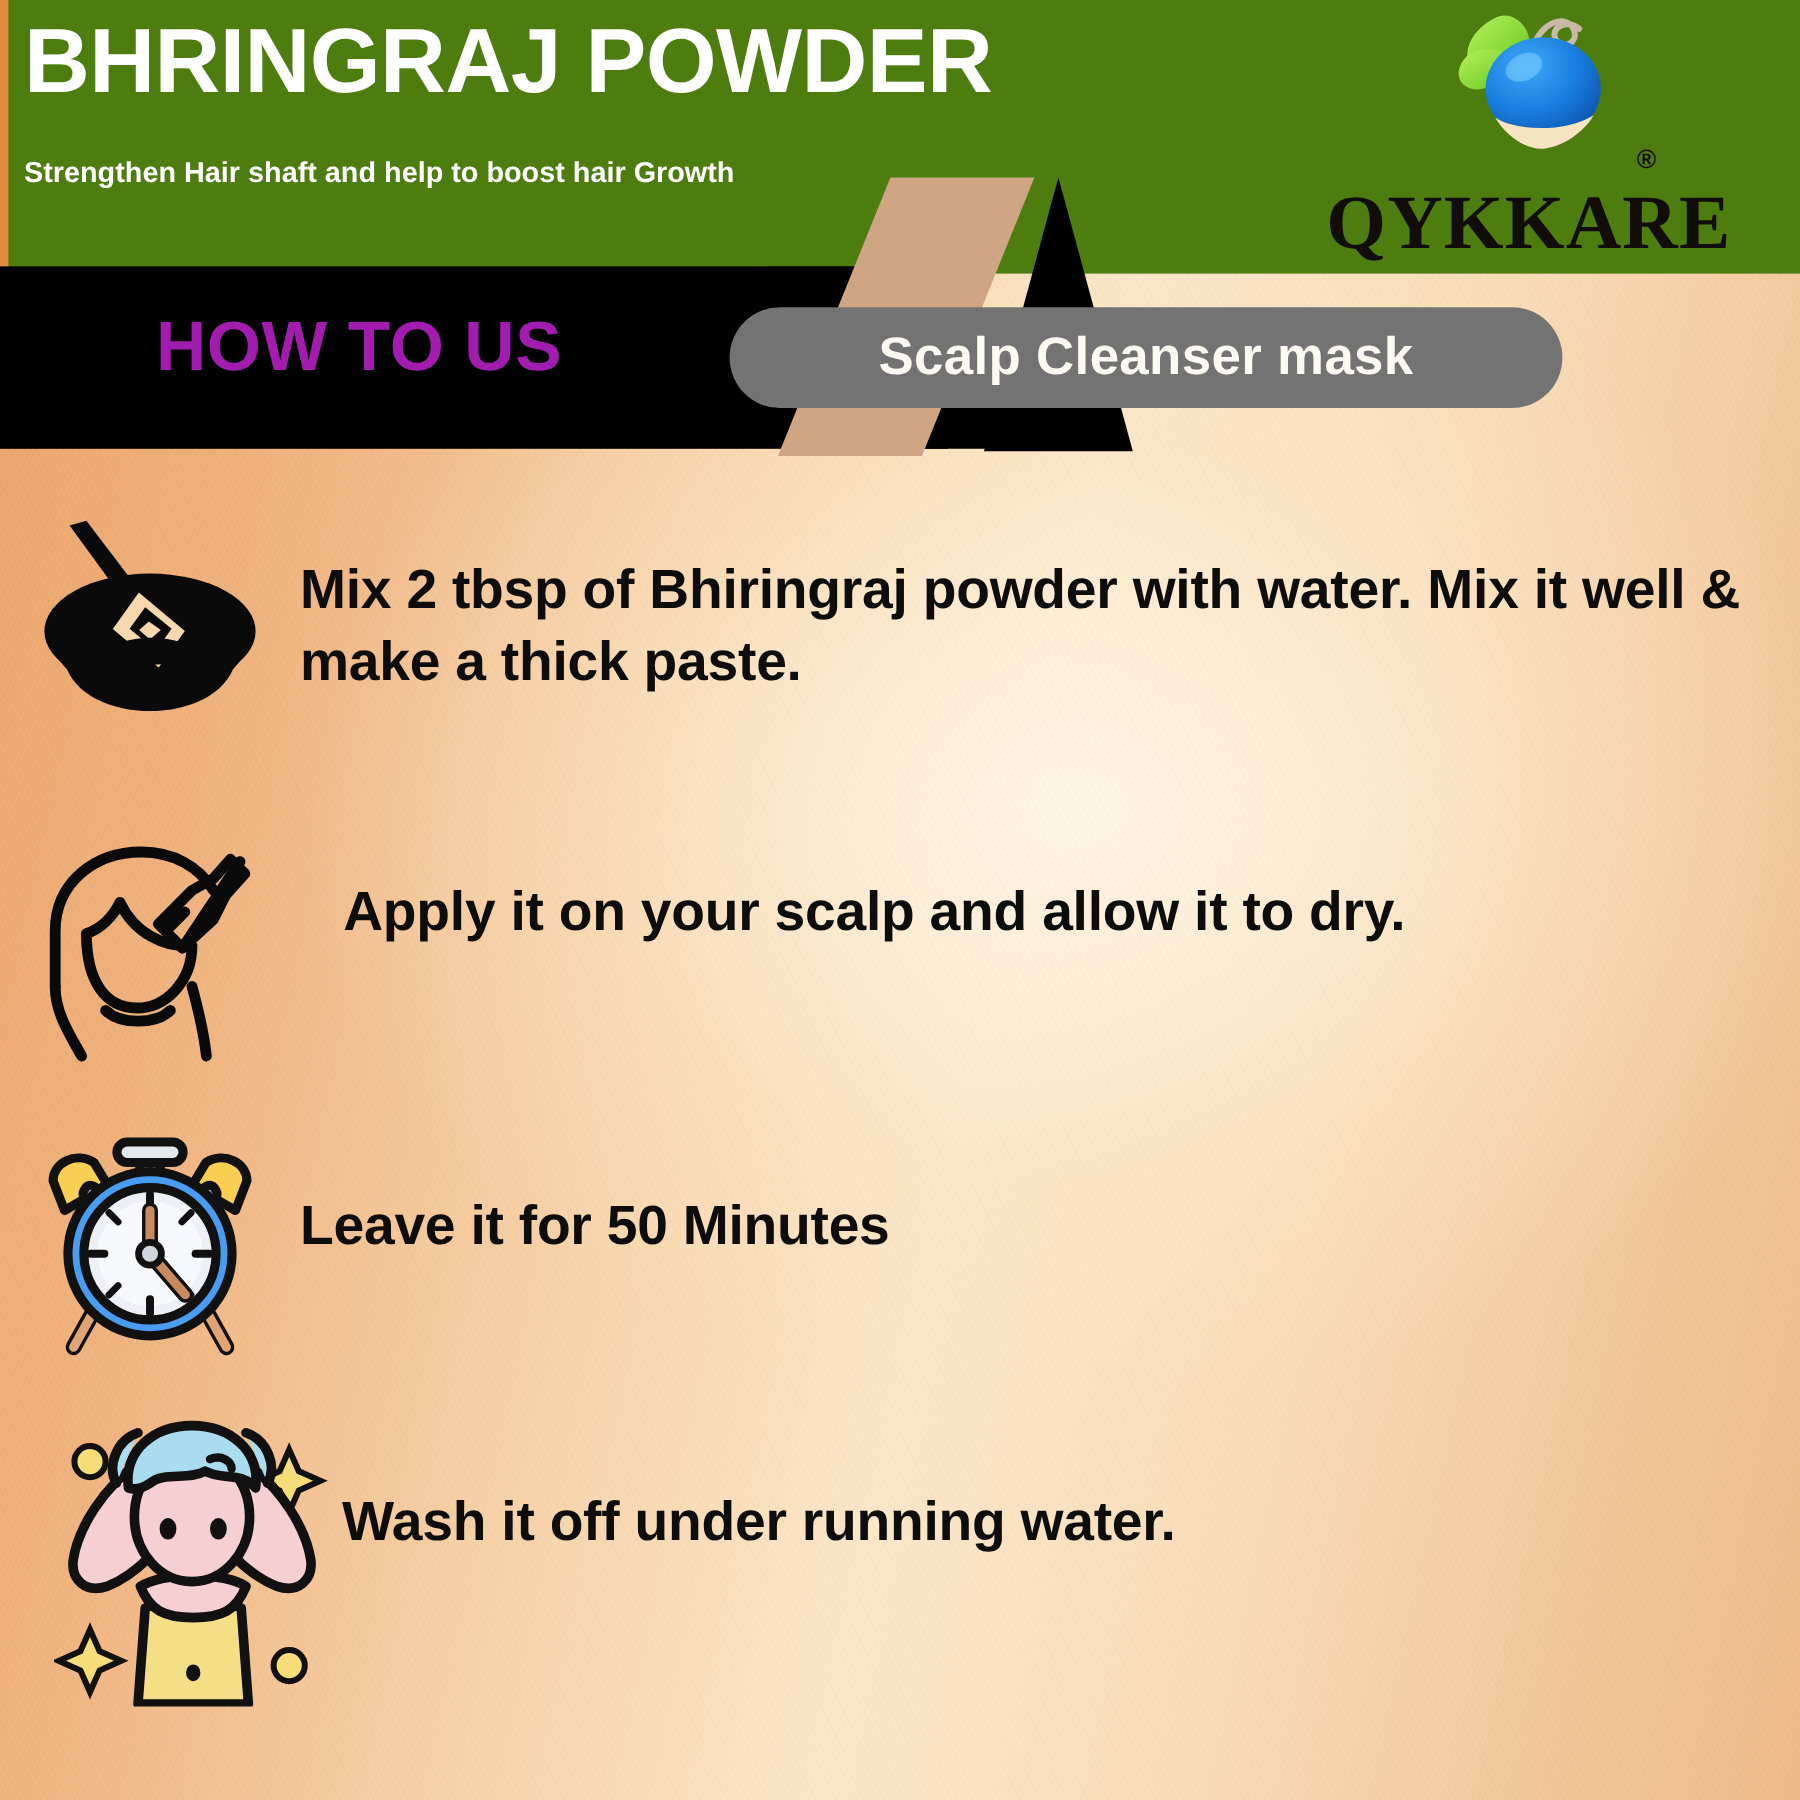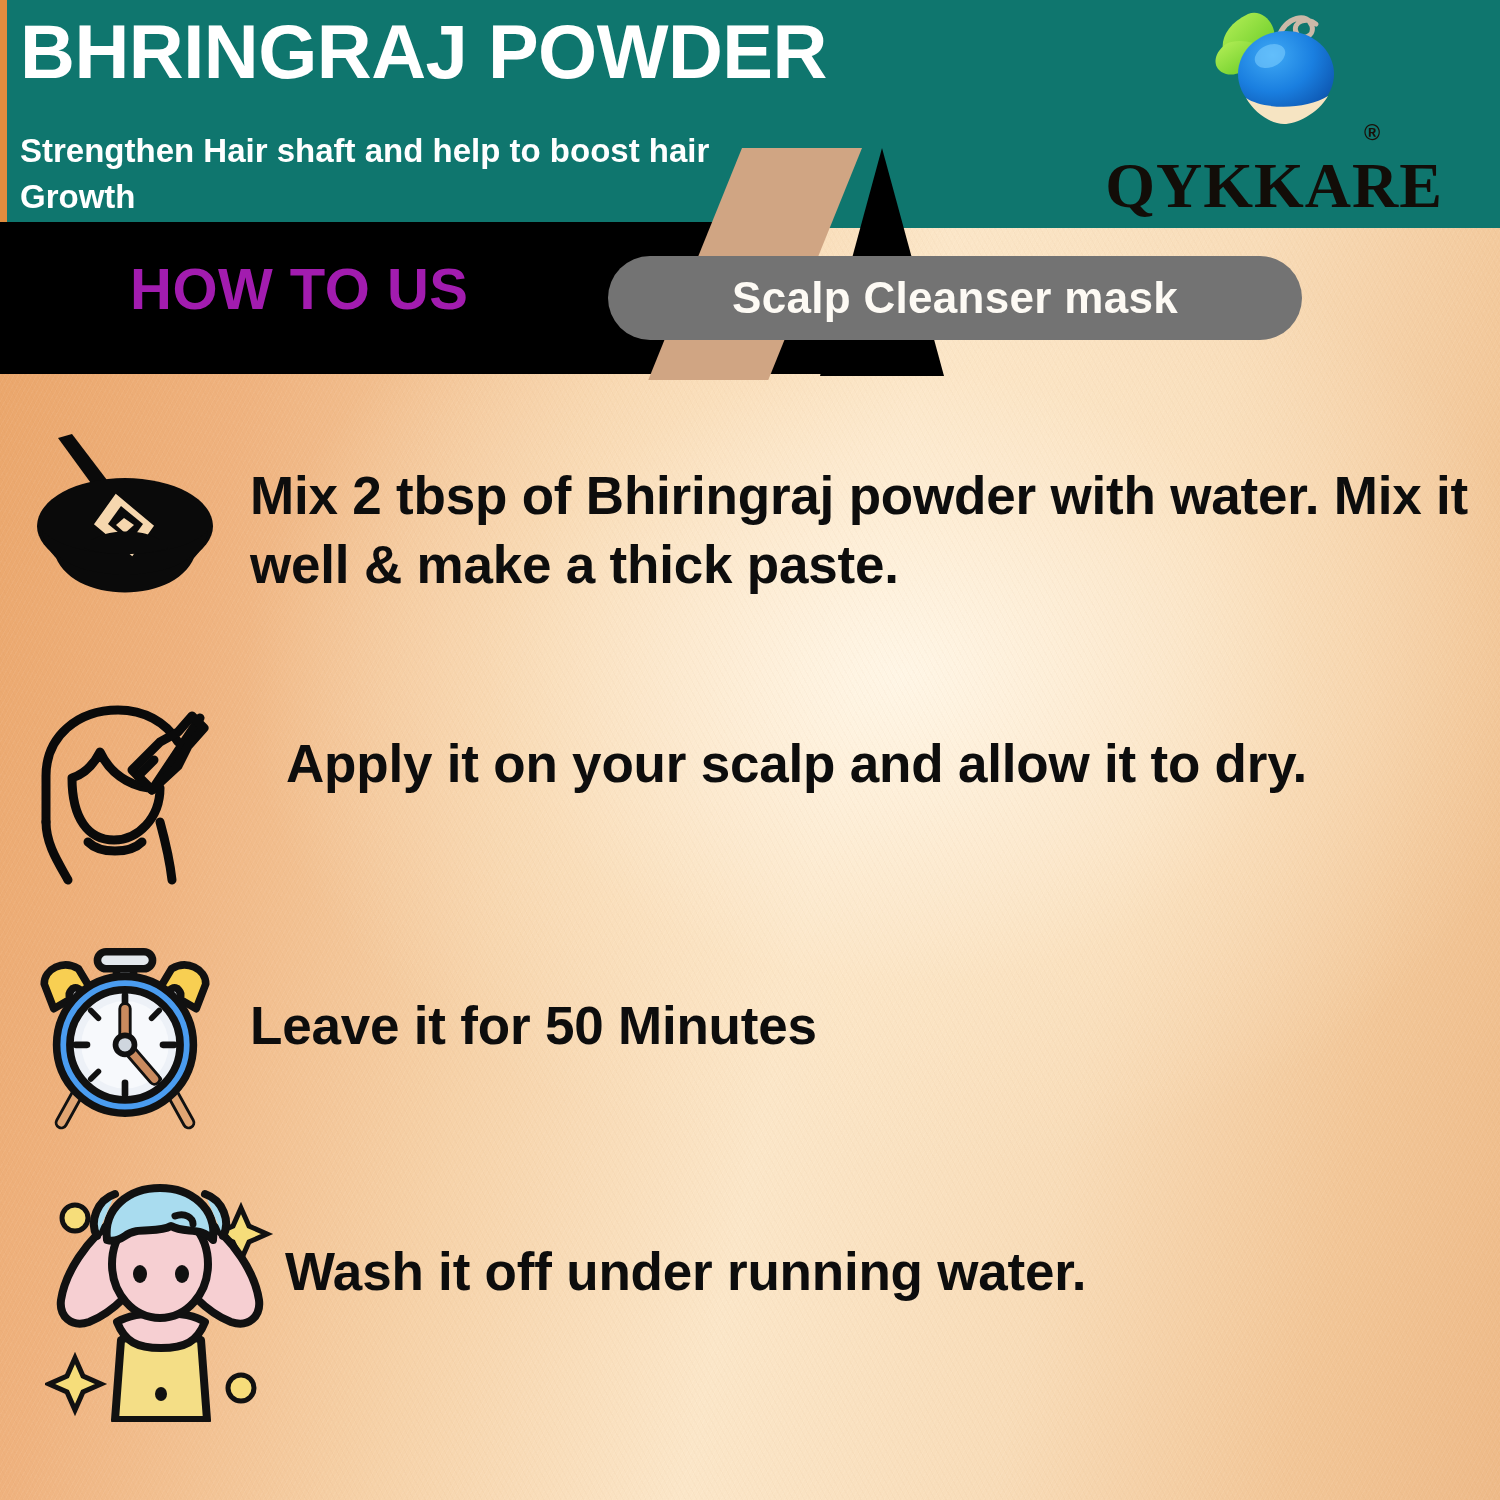--- a/index.html
+++ b/index.html
@@ -53,21 +53,21 @@
       repeating-linear-gradient(62deg, rgba(170,110,60,0.035) 0px, rgba(170,110,60,0.035) 1px, rgba(0,0,0,0) 1px, rgba(0,0,0,0) 5px);
     opacity: 0.85;
   }
 
   
   .header {
     position: absolute;
     left: 0; top: 0;
     width: 1500px;
     height: 228px;
-    background: #0f766e;
+    background: #4d7c0f;
     z-index: 5;
     overflow: hidden;
   }
   .header-edge-strip {
     position: absolute;
     left: 0; top: 0;
     width: 7px;
     height: 228px;
     background: #e08c3e;
     z-index: 6;
@@ -81,21 +81,21 @@
     color: #ffffff;
     letter-spacing: -0.5px;
     line-height: 1;
     white-space: nowrap;
   }
   .product-tagline {
     position: absolute;
     left: 20px;
     top: 128px;
     width: 780px;
-    font-size: 33px;
+    font-size: 24px;
     font-weight: 700;
     color: #ffffff;
     line-height: 1.38;
   }
 
   
   .logo-block {
     position: absolute;
     right: 26px;
     top: 2px;
@@ -230,21 +230,21 @@
   .step-icon {
     flex: 0 0 auto;
     width: 250px;
     display: flex;
     justify-content: center;
     align-items: flex-start;
     padding-top: 6px;
   }
   .step-text {
     flex: 1 1 auto;
-    font-size: 53px;
+    font-size: 46px;
     font-weight: 700;
     color: #0d0d0d;
     line-height: 1.30;
     letter-spacing: -0.2px;
   }
   .step-row.s0 .step-text { padding-top: 42px; }
   .step-row.s1 .step-text { padding-top: 42px; }
   .step-row.s2 .step-text { padding-top: 62px; }
   .step-row.s3 .step-text { padding-top: 68px; }
   .step-row.s0 .step-icon { padding-top: 10px; }

